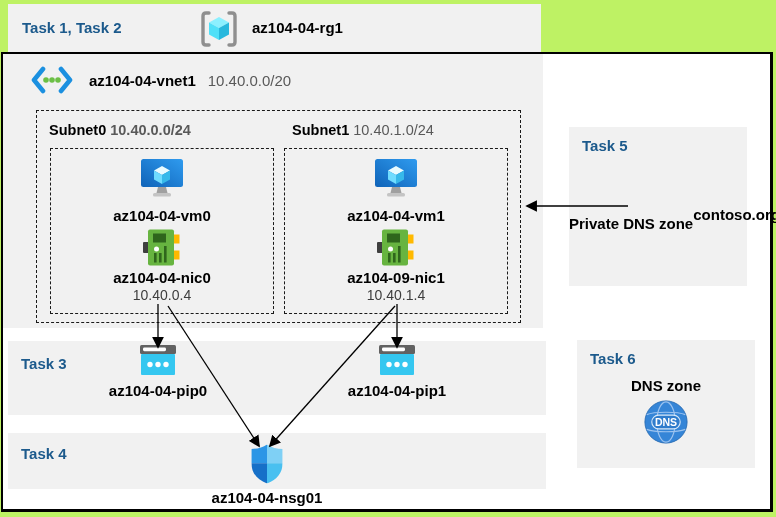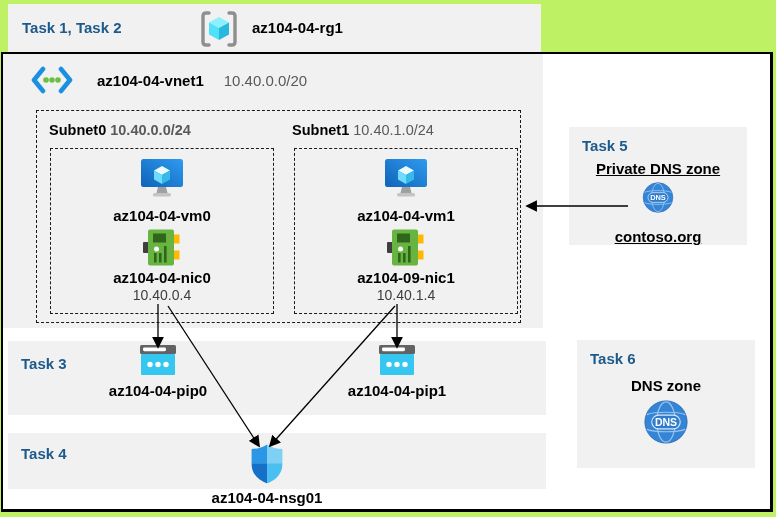--- a/index.html
+++ b/index.html
@@ -27,53 +27,53 @@
   .muted{color:var(--muted);font-weight:400;}
   .ip{font-size:14px;color:#3d3d3d;white-space:nowrap;}
 
   
   .band-top{left:8px;top:4px;width:533px;height:48px;}
   .rg-icon{position:absolute;left:190px;top:6px;}
   .rg-name{position:absolute;left:244px;top:15px;}
 
   
   .vnet-box{left:3px;top:54px;width:540px;height:274px;}
-  .vnet-header{position:absolute;left:31px;top:66px;display:flex;align-items:center;gap:24px;}
+  .vnet-header{position:absolute;left:31px;top:66px;display:flex;align-items:center;gap:16px;}
   .subnets-outer{
     position:absolute;left:36px;top:110px;width:485px;height:213px;
     border:1px dashed #1a1a1a;
   }
   .subnet-label{position:absolute;font-size:14.5px;font-weight:700;color:#000;white-space:nowrap;}
   .subnet-box{
     position:absolute;width:224px;height:166px;border:1px dashed #1a1a1a;
     display:flex;flex-direction:column;align-items:center;padding-top:10px;
   }
   .sb0-label{left:12px;top:11px;}
   .sb1-label{left:255px;top:11px;}
   .sb0-box{left:13px;top:37px;}
-  .sb1-box{left:257px;top:37px;text-align:right;}
+  .sb1-box{left:247px;top:37px;text-align:right;}
   .vm-label{margin-top:6px;}
   .nic-svg{margin-top:5px;}
   .nic-label{margin-top:3px;}
   .nic-ip{margin-top:1px;}
 
   
   .band-task3{left:8px;top:341px;width:538px;height:74px;}
   .pip-group{position:absolute;width:110px;display:flex;flex-direction:column;align-items:center;}
   .pip0{left:95px;top:4px;}
   .pip1{left:334px;top:4px;}
   .pip-label{margin-top:6px;}
 
   
   .band-task4{left:8px;top:433px;width:538px;height:56px;}
   .nsg-group{position:absolute;left:179px;top:10px;width:160px;display:flex;flex-direction:column;align-items:center;}
   .nsg-label{margin-top:4px;}
 
   
-  .box-task5{left:569px;top:127px;width:178px;height:118px;display:flex;flex-direction:column;align-items:center;text-decoration:underline;}
+  .box-task5{left:569px;top:127px;width:178px;height:159px;display:flex;flex-direction:row;align-items:center;}
   .box-task6{left:577px;top:340px;width:178px;height:128px;display:flex;flex-direction:column;align-items:center;}
   .t5-title{margin-top:33px;}
   .t5-icon{margin-top:5px;}
   .t5-zone{margin-top:15px;}
   .t6-title{margin-top:37px;}
   .t6-icon{margin-top:6px;}
 
   .overlay{position:absolute;left:0;top:0;pointer-events:none;z-index:5;}
 </style>
 </head>

